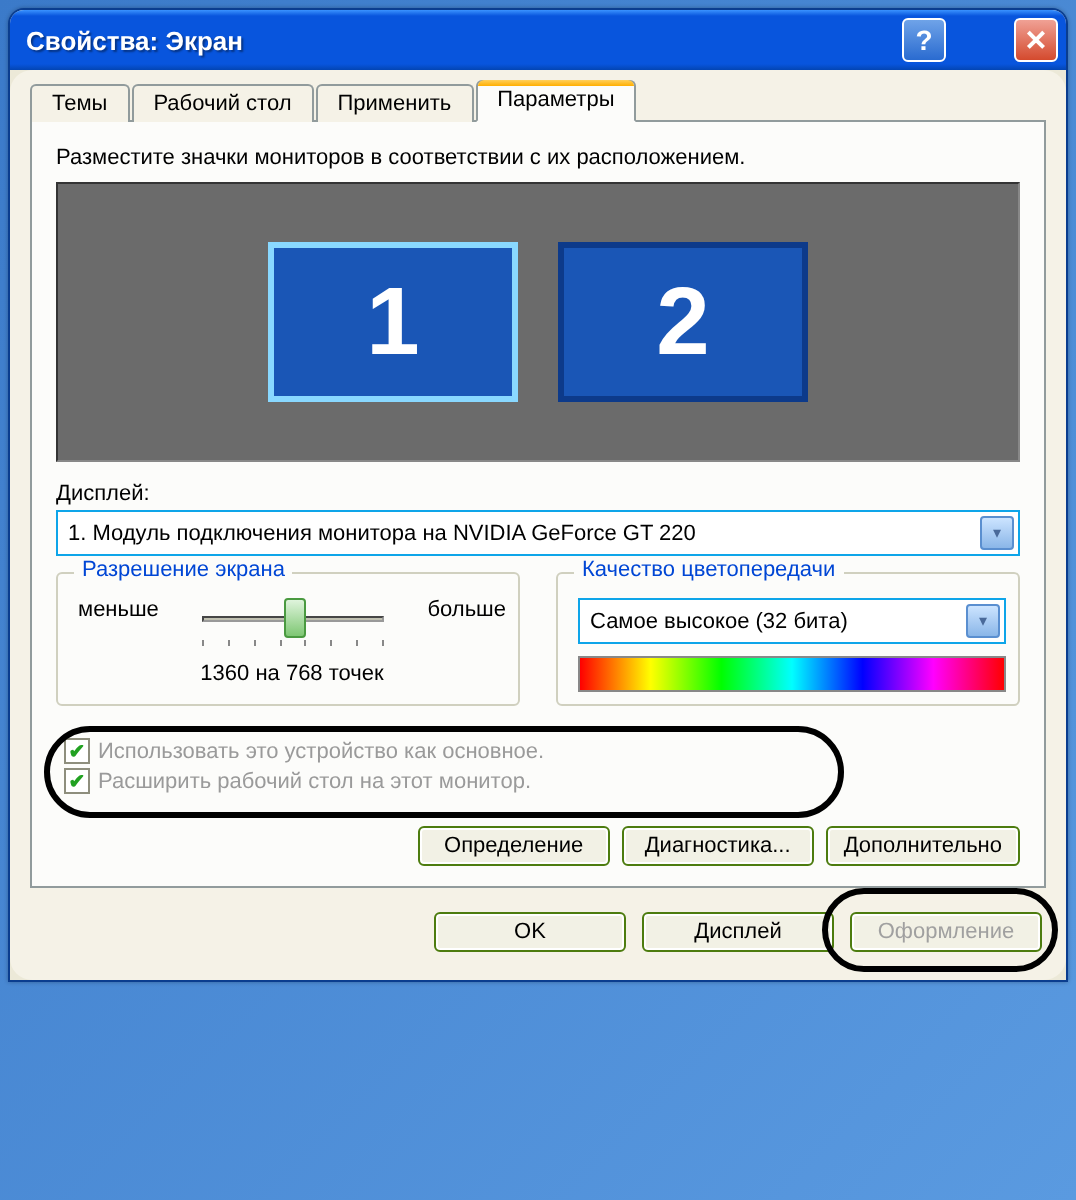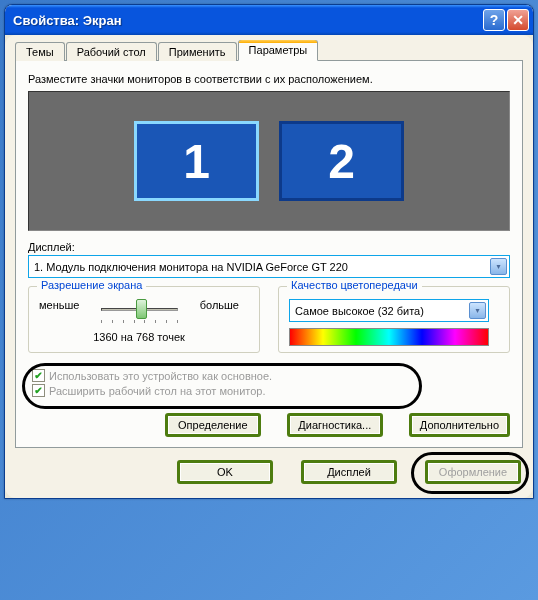--- a/index.html
+++ b/index.html
@@ -22,20 +22,21 @@
 .titlebar {
   height: 30px;
   background: linear-gradient(to bottom, #3a93ff 0%, #0855dd 10%, #0855dd 90%, #0345b3 100%);
   border-radius: 7px 7px 0 0;
   display: flex;
   align-items: center;
   padding: 0 4px 0 8px;
   color: #fff;
   font-size: 13px;
   font-weight: bold;
+  gap: 32px;
 }
 .titlebar-text { flex: 1; text-shadow: 1px 1px 1px rgba(0,0,0,0.4); }
 .titlebar-btn {
   width: 22px; height: 22px;
   margin-left: 2px;
   border-radius: 3px;
   display: flex; align-items: center; justify-content: center;
   font-weight: bold; font-size: 14px;
   border: 1px solid #fff;
   cursor: pointer;
@@ -121,21 +122,21 @@
   border: 1px solid #5a8fd0;
   border-radius: 2px;
   display:flex; align-items:center; justify-content:center;
   cursor: pointer;
   font-size: 8px; color:#4a6a9a;
 }
 .row2 { display: flex; gap: 18px; margin-top: 8px; }
 .groupbox {
   border: 1px solid #d0d0bf;
   border-radius: 3px;
-  padding: 8px 20px 6px 10px;
+  padding: 8px 6px 6px 10px;
   position: relative;
   flex: 1;
 }
 .groupbox .gtitle {
   position: absolute;
   top: -8px; left: 8px;
   background: #fcfcfa;
   padding: 0 4px;
   color: #0046d5;
 }
@@ -177,26 +178,25 @@
   border: 3px solid #000;
   border-radius: 28px;
   pointer-events: none;
 }
 .annot1 { left:-6px; top:2px; width:400px; height:46px; }
 .btn-row { display:flex; gap:6px; justify-content:flex-end; margin-top:10px; }
 .btn {
   min-width: 96px;
   padding: 3px 8px;
   background: #f2f1e5;
-  border: 3px solid #4d7c0f;
+  border: 1px solid #4d7c0f;
   border-radius: 3px;
   text-align:center;
   cursor: pointer;
   box-shadow: inset 0 0 0 1px #fff;
-  margin-left: 20px;
 }
 .btn.disabled { color:#a0a0a0; }
 .bottom-btns { display:flex; gap:8px; justify-content:flex-end; margin-top:12px; padding: 0 2px 4px 2px; position:relative;}
 .annot2 { right:-6px; bottom:-6px; width:118px; height:42px; }
 </style>
 </head>
 <body>
 
 <div class="window">
   <div class="titlebar">

